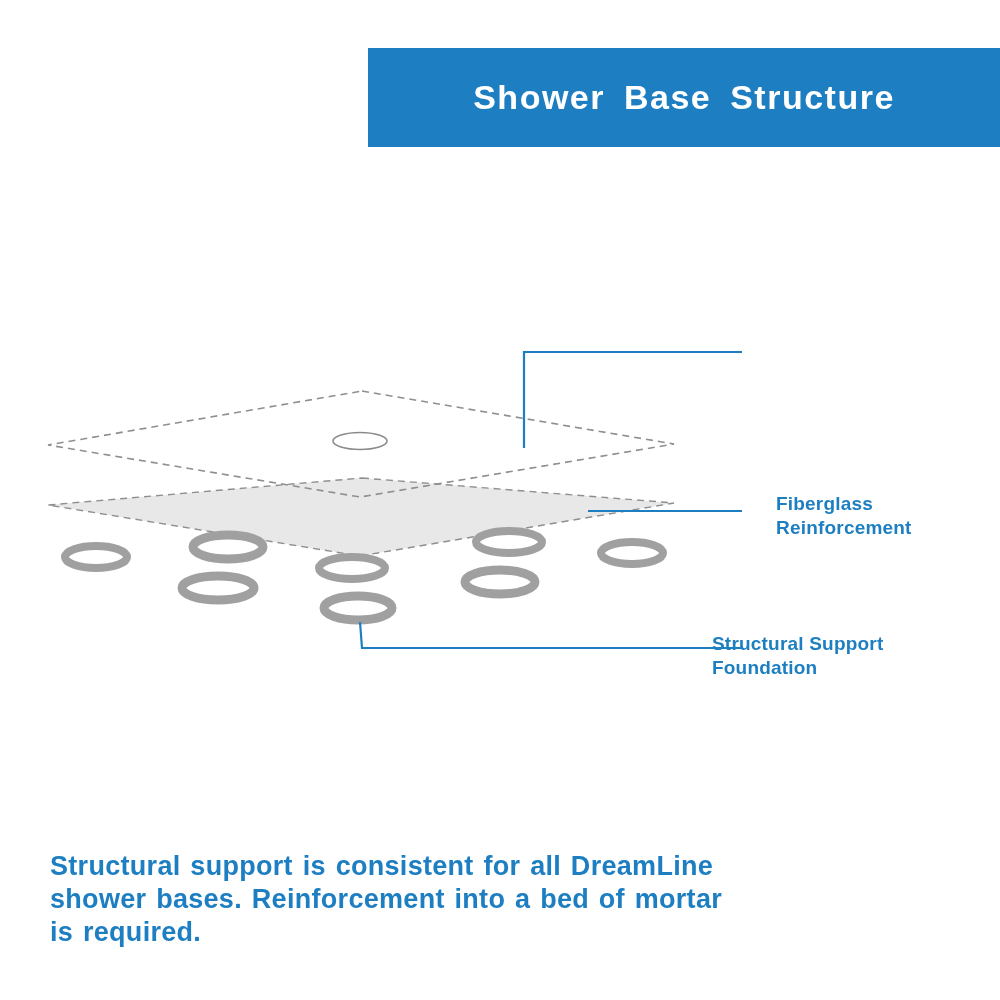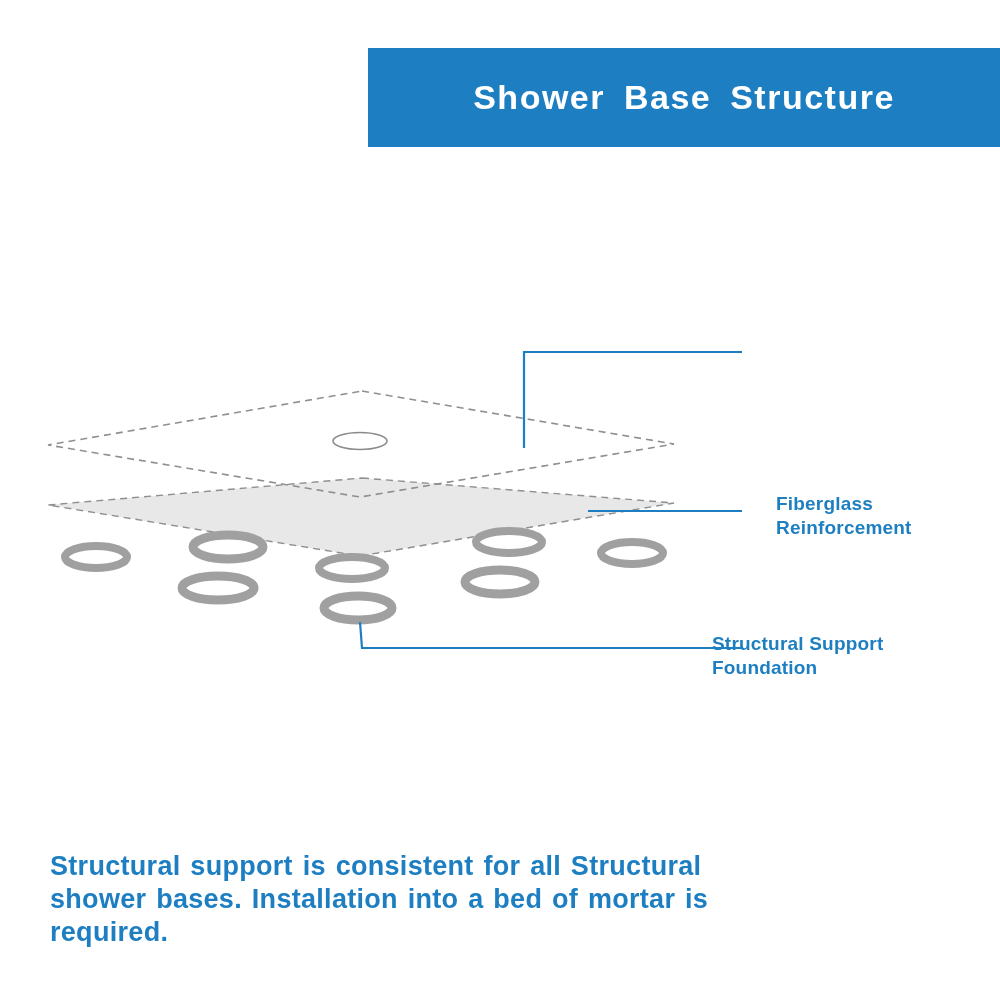--- a/index.html
+++ b/index.html
@@ -76,15 +76,15 @@
     <polyline class="leader" points="742,352 524,352 524,448"></polyline>
     <line class="leader" x1="742" y1="511" x2="588" y2="511"></line>
     <polyline class="leader" points="742,648 362,648 360,622"></polyline>
   </svg>
 
 
   <div class="callout callout-fiber">Fiberglass Reinforcement</div>
 
   <div class="callout callout-support">Structural Support Foundation</div>
 
-  <div class="footer-note">Structural support is consistent for all Structural shower bases. Installation into a bed of mortar is required.</div>
+  <div class="footer-note">Structural support is consistent for all DreamLine shower bases. Reinforcement into a bed of mortar is required.</div>
 
 </div>
 
 </body></html>

